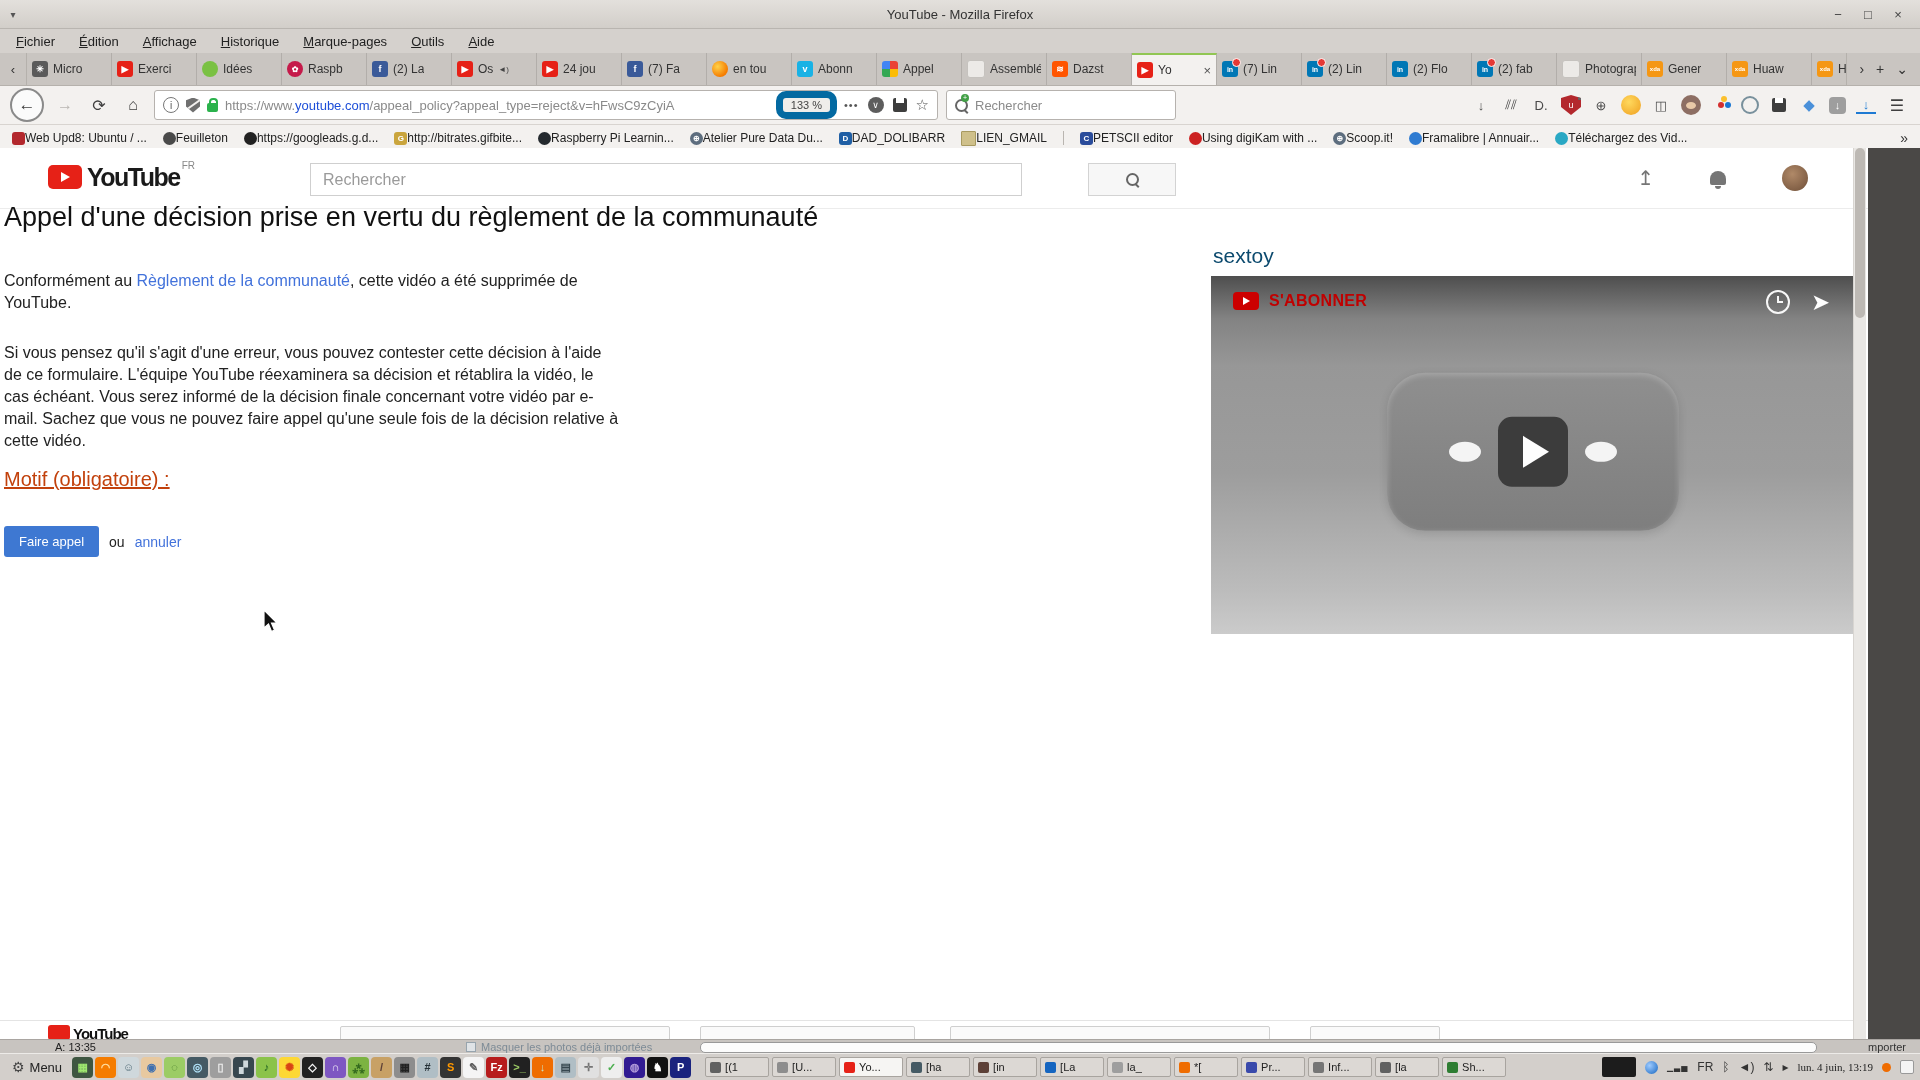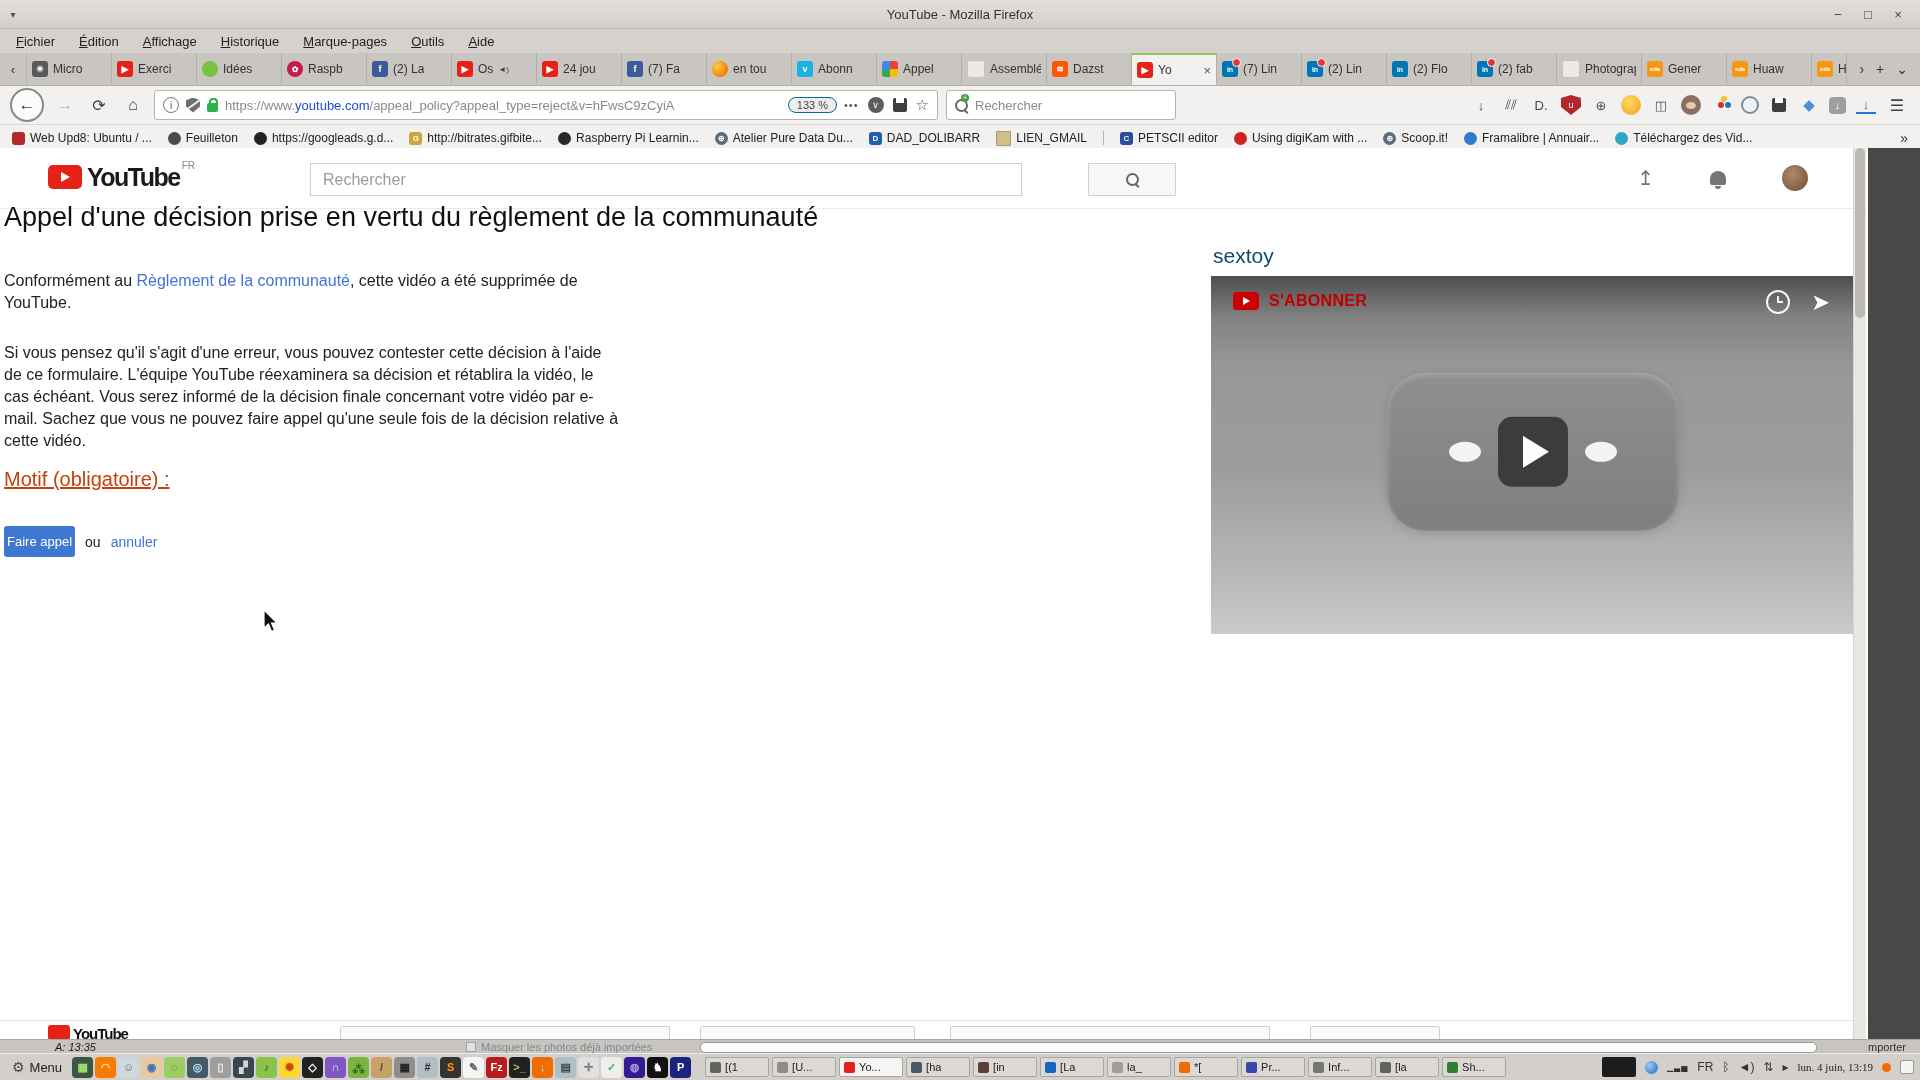--- a/index.html
+++ b/index.html
@@ -57,21 +57,21 @@
     display:flex;align-items:center;padding:0 8px;gap:7px;font-size:13px;}
   .circ-i{width:14px;height:14px;border:1px solid #777;border-radius:50%;font-size:10px;color:#555;
     display:flex;align-items:center;justify-content:center;}
   .shield{width:14px;height:15px;background:#6f6f6f;clip-path:polygon(50% 0,100% 18%,100% 60%,50% 100%,0 60%,0 18%);position:relative;}
   .shield::after{content:'';position:absolute;left:-2px;top:6px;width:18px;height:2px;background:#f3f1ef;transform:rotate(-35deg);}
   .lock{width:11px;height:9px;background:#2bא;background:#2bb24c;border-radius:2px;position:relative;margin-top:5px;}
   .lock::before{content:'';position:absolute;top:-5px;left:2px;width:5px;height:6px;border:2px solid #2bb24c;border-bottom:none;border-radius:4px 4px 0 0;}
   .url-text{display:flex;white-space:nowrap;overflow:hidden;flex:1;}
   .url-dim{color:#8a8a8a;}
   .url-host{color:#1d4ed8;}
-  .zoom-pill{border:1px solid #0369a1;background:#efedea;border-radius:10px;font-size:11px;color:#444;padding:1px 8px;}
+  .zoom-pill{border:7px solid #0369a1;background:#efedea;border-radius:10px;font-size:11px;color:#444;padding:1px 8px;}
   .url-icons{display:flex;align-items:center;gap:9px;color:#555;}
   .dots{font-size:11px;letter-spacing:1px;}
   .pocket{width:16px;height:16px;border-radius:50%;background:#5d5d5d;color:#fff;font-size:9px;display:flex;align-items:center;justify-content:center;}
   .floppy{width:14px;height:14px;background:#3e3e3e;border-radius:2px;position:relative;}
   .floppy::after{content:'';position:absolute;top:0;left:3px;width:8px;height:5px;background:#fff;}
   .star{font-size:15px;color:#555;}
   .searchbox{flex:0 0 212px;height:28px;background:#fff;border:1px solid #b6b2ae;border-radius:3px;
     display:flex;align-items:center;gap:7px;padding:0 8px;font-size:13px;color:#8b8b8b;}
   .mag{width:9px;height:9px;border:2px solid #666;border-radius:50%;position:relative;}
   .mag::after{content:'';position:absolute;width:2px;height:5px;background:#666;left:8px;top:8px;transform:rotate(-45deg);}
@@ -88,21 +88,21 @@
   .addon.balls::after{content:'';width:6px;height:6px;border-radius:50%;background:#d32f2f;
     box-shadow:7px 0 0 #1976d2,3px -6px 0 #fbc02d;}
   .addon.bubble{border:2px solid #78909c;border-radius:50%;width:14px;height:14px;color:#78909c;font-size:8px;}
   .addon.vdh{background:#9e9e9e;border-radius:4px;color:#fff;font-size:11px;width:17px;height:17px;}
   .addon.bluedl{color:#1e7ad3;font-weight:bold;border-bottom:2px solid #1e7ad3;height:16px;}
   .addon.diamond{color:#4a90d9;font-size:15px;}
 
   
   .bookmarksbar{height:26px;background:#f3f1ef;display:flex;align-items:center;gap:16px;padding:0 12px;
     font-size:12px;color:#222;border-bottom:1px solid #c9c5c1;}
-  .bm{display:flex;align-items:center;gap:5px;white-space:nowrap;}
+  .bm{display:flex;align-items:center;white-space:nowrap;}
   .bm.sep{border-left:1px solid #b9b5b0;height:14px;gap:0;}
   .bmic{width:13px;height:13px;border-radius:3px;display:flex;align-items:center;justify-content:center;font-size:8px;color:#fff;font-weight:bold;}
   .b-webupd8{background:#b3282d;}
   .b-rss{background:#4a4a4a;border-radius:50%;}
   .b-gcircle{background:#222;border-radius:50%;}
   .b-goldg{background:#caa53d;}
   .b-octo{background:#24292e;border-radius:50%;}
   .b-globe{background:#5d6d7e;border-radius:50%;}
   .b-dolibarr{background:#1f5fa5;}
   .b-folder{background:#cfc08a;border:1px solid #a89a60;border-radius:1px;}
@@ -132,21 +132,21 @@
 
   .page-title{position:absolute;left:4px;top:54px;font-size:27px;color:#111;}
   .para{position:absolute;left:4px;width:616px;font-size:16px;line-height:22px;color:#222;}
   .p1{top:122px;}
   .p2{top:194px;}
   a.link{color:#4272db;text-decoration:none;text-align:right;}
   .motif-label{position:absolute;left:4px;top:320px;font-size:20px;color:#c2410c;text-decoration:underline;}
   .motif-input{position:absolute;left:3px;top:341px;width:628px;height:26px;border:1px solid #8a8a8a;border-radius:2px;
     font-size:13.5px;font-family:"Liberation Sans",sans-serif;padding:0 7px;color:#111;background:#fff;}
   .btnrow{position:absolute;left:4px;top:378px;display:flex;align-items:center;gap:10px;font-size:14px;}
-  .appeal-btn{background:#3e78d2;color:#fff;border:none;border-radius:3px;padding:8px 3px;font-size:13px;
+  .appeal-btn{background:#3e78d2;color:#fff;border:none;border-radius:3px;padding:8px 15px;font-size:13px;
     font-family:"Liberation Sans",sans-serif;}
 
   .video-title{position:absolute;left:1213px;top:96px;font-size:21px;color:#0c4a6e;}
   .player{position:absolute;left:1211px;top:128px;width:644px;height:358px;
     background:linear-gradient(180deg,#4e4e4e 0%,#838383 12%,#979797 25%,#9d9d9d 55%,#bcbcbc 88%,#cbcbcb 100%);}
   .sub-row{position:absolute;left:22px;top:16px;display:flex;align-items:center;gap:10px;}
   .sub-badge{width:26px;height:18px;background:#cc0000;border-radius:4px;display:flex;align-items:center;justify-content:center;}
   .sub-badge::after{content:'';border-left:7px solid #fff;border-top:4px solid transparent;border-bottom:4px solid transparent;}
   .sub-text{color:#c00000;font-weight:bold;font-size:16px;letter-spacing:.3px;}
   .player-icons{position:absolute;right:26px;top:14px;display:flex;gap:22px;align-items:center;}
@@ -170,21 +170,21 @@
   .yt-footer{position:absolute;left:0;top:872px;height:20px;right:52px;background:#fff;border-top:1px solid #e4e4e4;}
   .f-logo{position:absolute;left:48px;top:4px;display:flex;}
   .f-play{width:22px;height:15px;background:#e62117;border-radius:3px;}
   .f-word{font-size:15px;font-weight:bold;letter-spacing:-1px;margin-left:3px;color:#111;}
   .f-box{position:absolute;top:5px;height:26px;background:#fafafa;border:1px solid #cfcfcf;border-radius:2px;box-sizing:border-box;}
 
   .cursor{position:absolute;left:263px;top:461px;z-index:50;}
 
   
   .statusrow{position:absolute;left:0;right:0;bottom:26px;height:14px;background:#c8c4c0;border-top:1px solid #a9a5a1;font-size:11px;}
-  .st-left{position:absolute;left:55px;top:1px;color:#222;font-style:italic;}
+  .st-left{position:absolute;left:55px;top:1px;color:#222;}
   .st-check{position:absolute;left:466px;top:1px;color:#7d8b96;display:flex;gap:5px;align-items:center;}
   .st-check .box{width:8px;height:8px;border:1px solid #97a4ad;background:#dfe3e6;}
   .st-track{position:absolute;left:700px;top:2px;width:1115px;height:9px;background:#fcfcfc;border:1px solid #999;border-radius:5px;}
   .st-fill{width:34px;height:100%;background:#7fae5f;border-radius:5px 0 0 5px;}
   .st-right{position:absolute;right:14px;top:1px;color:#333;}
 
   
   .taskbar{position:absolute;left:0;right:0;bottom:0;height:26px;background:#d3cfcb;border-top:1px solid #edebe8;
     display:flex;align-items:center;padding:0 6px;gap:4px;}
   .tb-menu{display:flex;align-items:center;gap:5px;font-size:13px;color:#222;padding:0 6px;}

